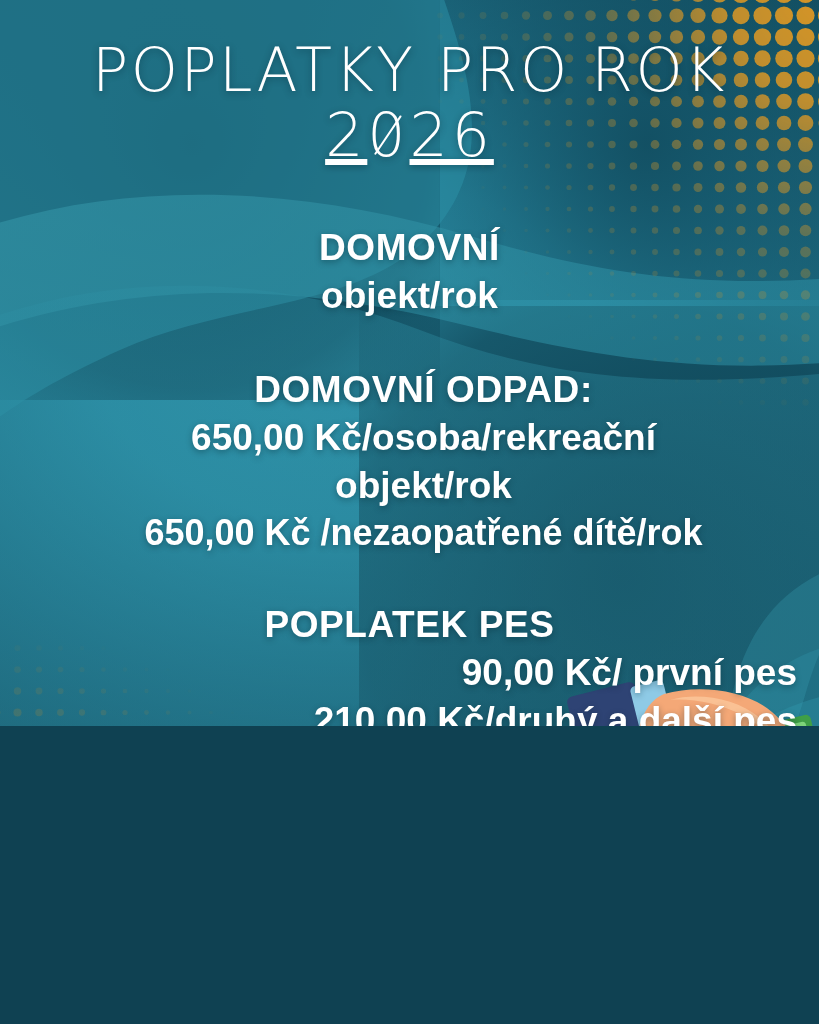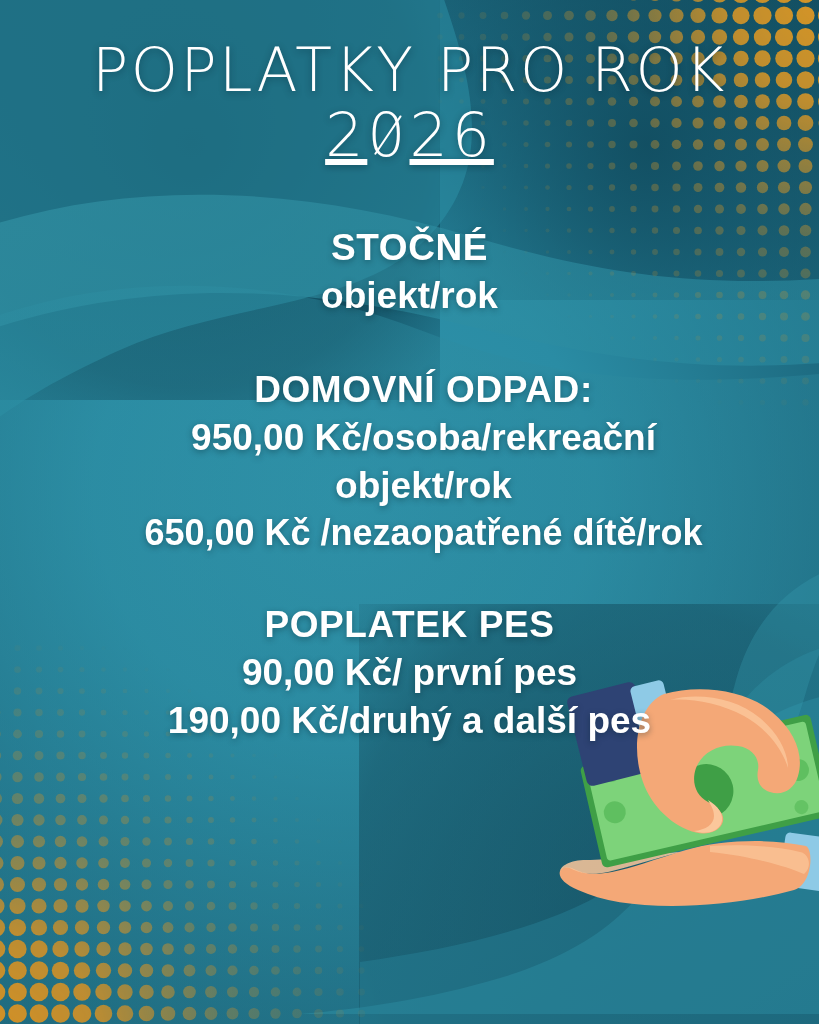--- a/index.html
+++ b/index.html
@@ -4,21 +4,21 @@
 <title>Poplatky pro rok 2026</title>
 <style>
   html, body {
     margin: 0;
     padding: 0;
     background: #0f4152;
   }
   #poster {
     position: relative;
     width: 819px;
-    height: 1024px;
+    height: 726px;
     overflow: hidden;
     font-family: "Liberation Sans", "DejaVu Sans", sans-serif;
     background: #4c1d95;
     user-select: none;
   }
 
   
   .bg-base {
     position: absolute;
     inset: 0;
@@ -112,21 +112,21 @@
     display: block;
     letter-spacing: 0.6px;
   }
   .body-block .line { display: block; }
 
   .blk-stocne  { margin-top: 56px; }
   .blk-odpad   { margin-top: 46px; margin-left: 28px; }
   .blk-pes     { margin-top: 44px; }
 
   .blk-odpad .wide { font-size: 36px; }
-  .blk-pes .line { font-size: 37px; }
+  .blk-pes .line { font-size: 37px; text-align: right; }
 </style>
 </head>
 <body>
 
 <div id="poster">
 
   <div class="bg-base"></div>
   <div class="bg-corner-dark-tl"></div>
   <div class="bg-corner-dark-tr"></div>
   <div class="bg-corner-dark-br"></div>
@@ -999,31 +999,31 @@
   </svg>
 
   <div class="content">
 
     <h1 class="title">
       <span class="t-line t-line1">POPLATKY PRO ROK</span>
       <span class="t-line t-line2"><span>2</span><span class="zero-slash">0</span><span>26</span></span>
     </h1>
 
     <div class="body-block blk-stocne">
-      <span class="heading">STOČNÉ</span>
+      <span class="heading">DOMOVNÍ</span>
       <span class="line">objekt/rok</span>
     </div>
 
     <div class="body-block blk-odpad">
       <span class="heading">DOMOVNÍ ODPAD:</span>
-      <span class="line">950,00 Kč/osoba/rekreační</span>
+      <span class="line">650,00 Kč/osoba/rekreační</span>
       <span class="line">objekt/rok</span>
       <span class="line wide">650,00 Kč /nezaopatřené dítě/rok</span>
     </div>
 
     <div class="body-block blk-pes">
       <span class="heading">POPLATEK PES</span>
       <span class="line">90,00 Kč/ první pes</span>
-      <span class="line">190,00 Kč/druhý a další pes</span>
+      <span class="line">210,00 Kč/druhý a další pes</span>
     </div>
 
   </div>
 </div>
 
 </body></html>

